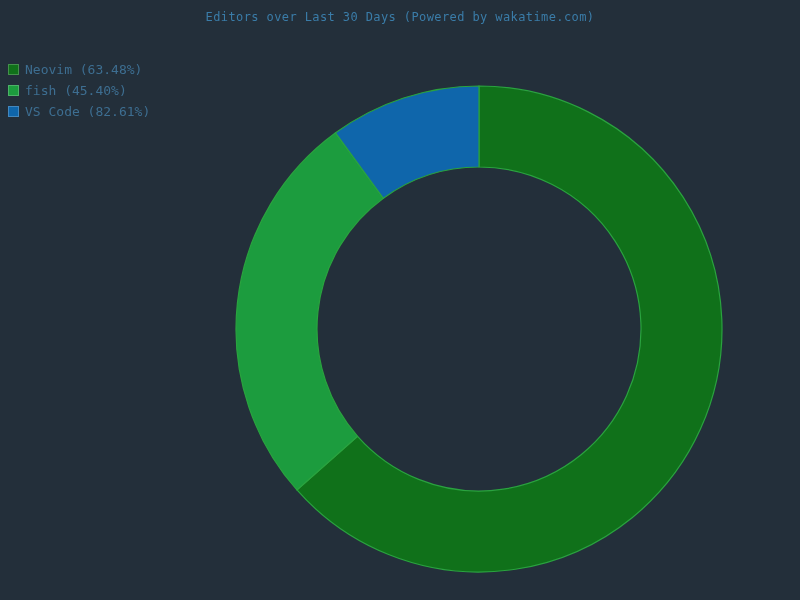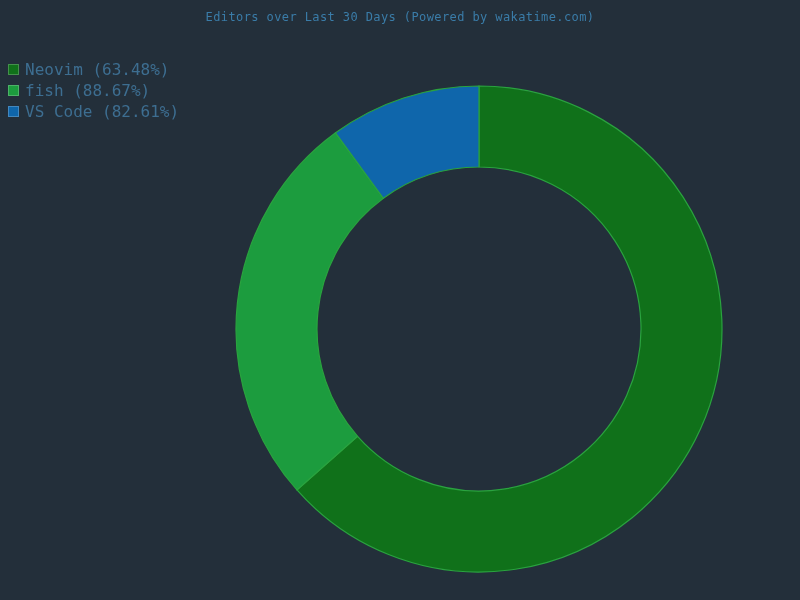--- a/index.html
+++ b/index.html
@@ -48,21 +48,21 @@
   .legend-swatch {
     width: 11px;
     height: 11px;
     box-sizing: border-box;
     border: 1px solid rgba(255,255,255,0.22);
     flex: 0 0 auto;
   }
   .legend-label {
     margin-left: 6px;
     font-family: "DejaVu Sans Mono", "Liberation Mono", monospace;
-    font-size: 16px;
+    font-size: 13px;
     color: #3d6e91;
     white-space: nowrap;
     line-height: 15px;
   }
   .donut-svg {
     position: absolute;
     top: 0;
     left: 0;
   }
 </style>
@@ -81,21 +81,21 @@
       </g>
   </svg>
 
   <div class="legend">
     <div class="legend-item">
       <span class="legend-swatch" style="background: rgb(16, 113, 26);"></span>
       <span class="legend-label">Neovim (63.48%)</span>
     </div>
     <div class="legend-item">
       <span class="legend-swatch" style="background: rgb(28, 156, 62);"></span>
-      <span class="legend-label">fish (88.67%)</span>
+      <span class="legend-label">fish (45.40%)</span>
     </div>
     <div class="legend-item">
       <span class="legend-swatch" style="background: rgb(15, 102, 171);"></span>
       <span class="legend-label">VS Code (82.61%)</span>
     </div>
   </div>
 
 </div>
 
 </body></html>

